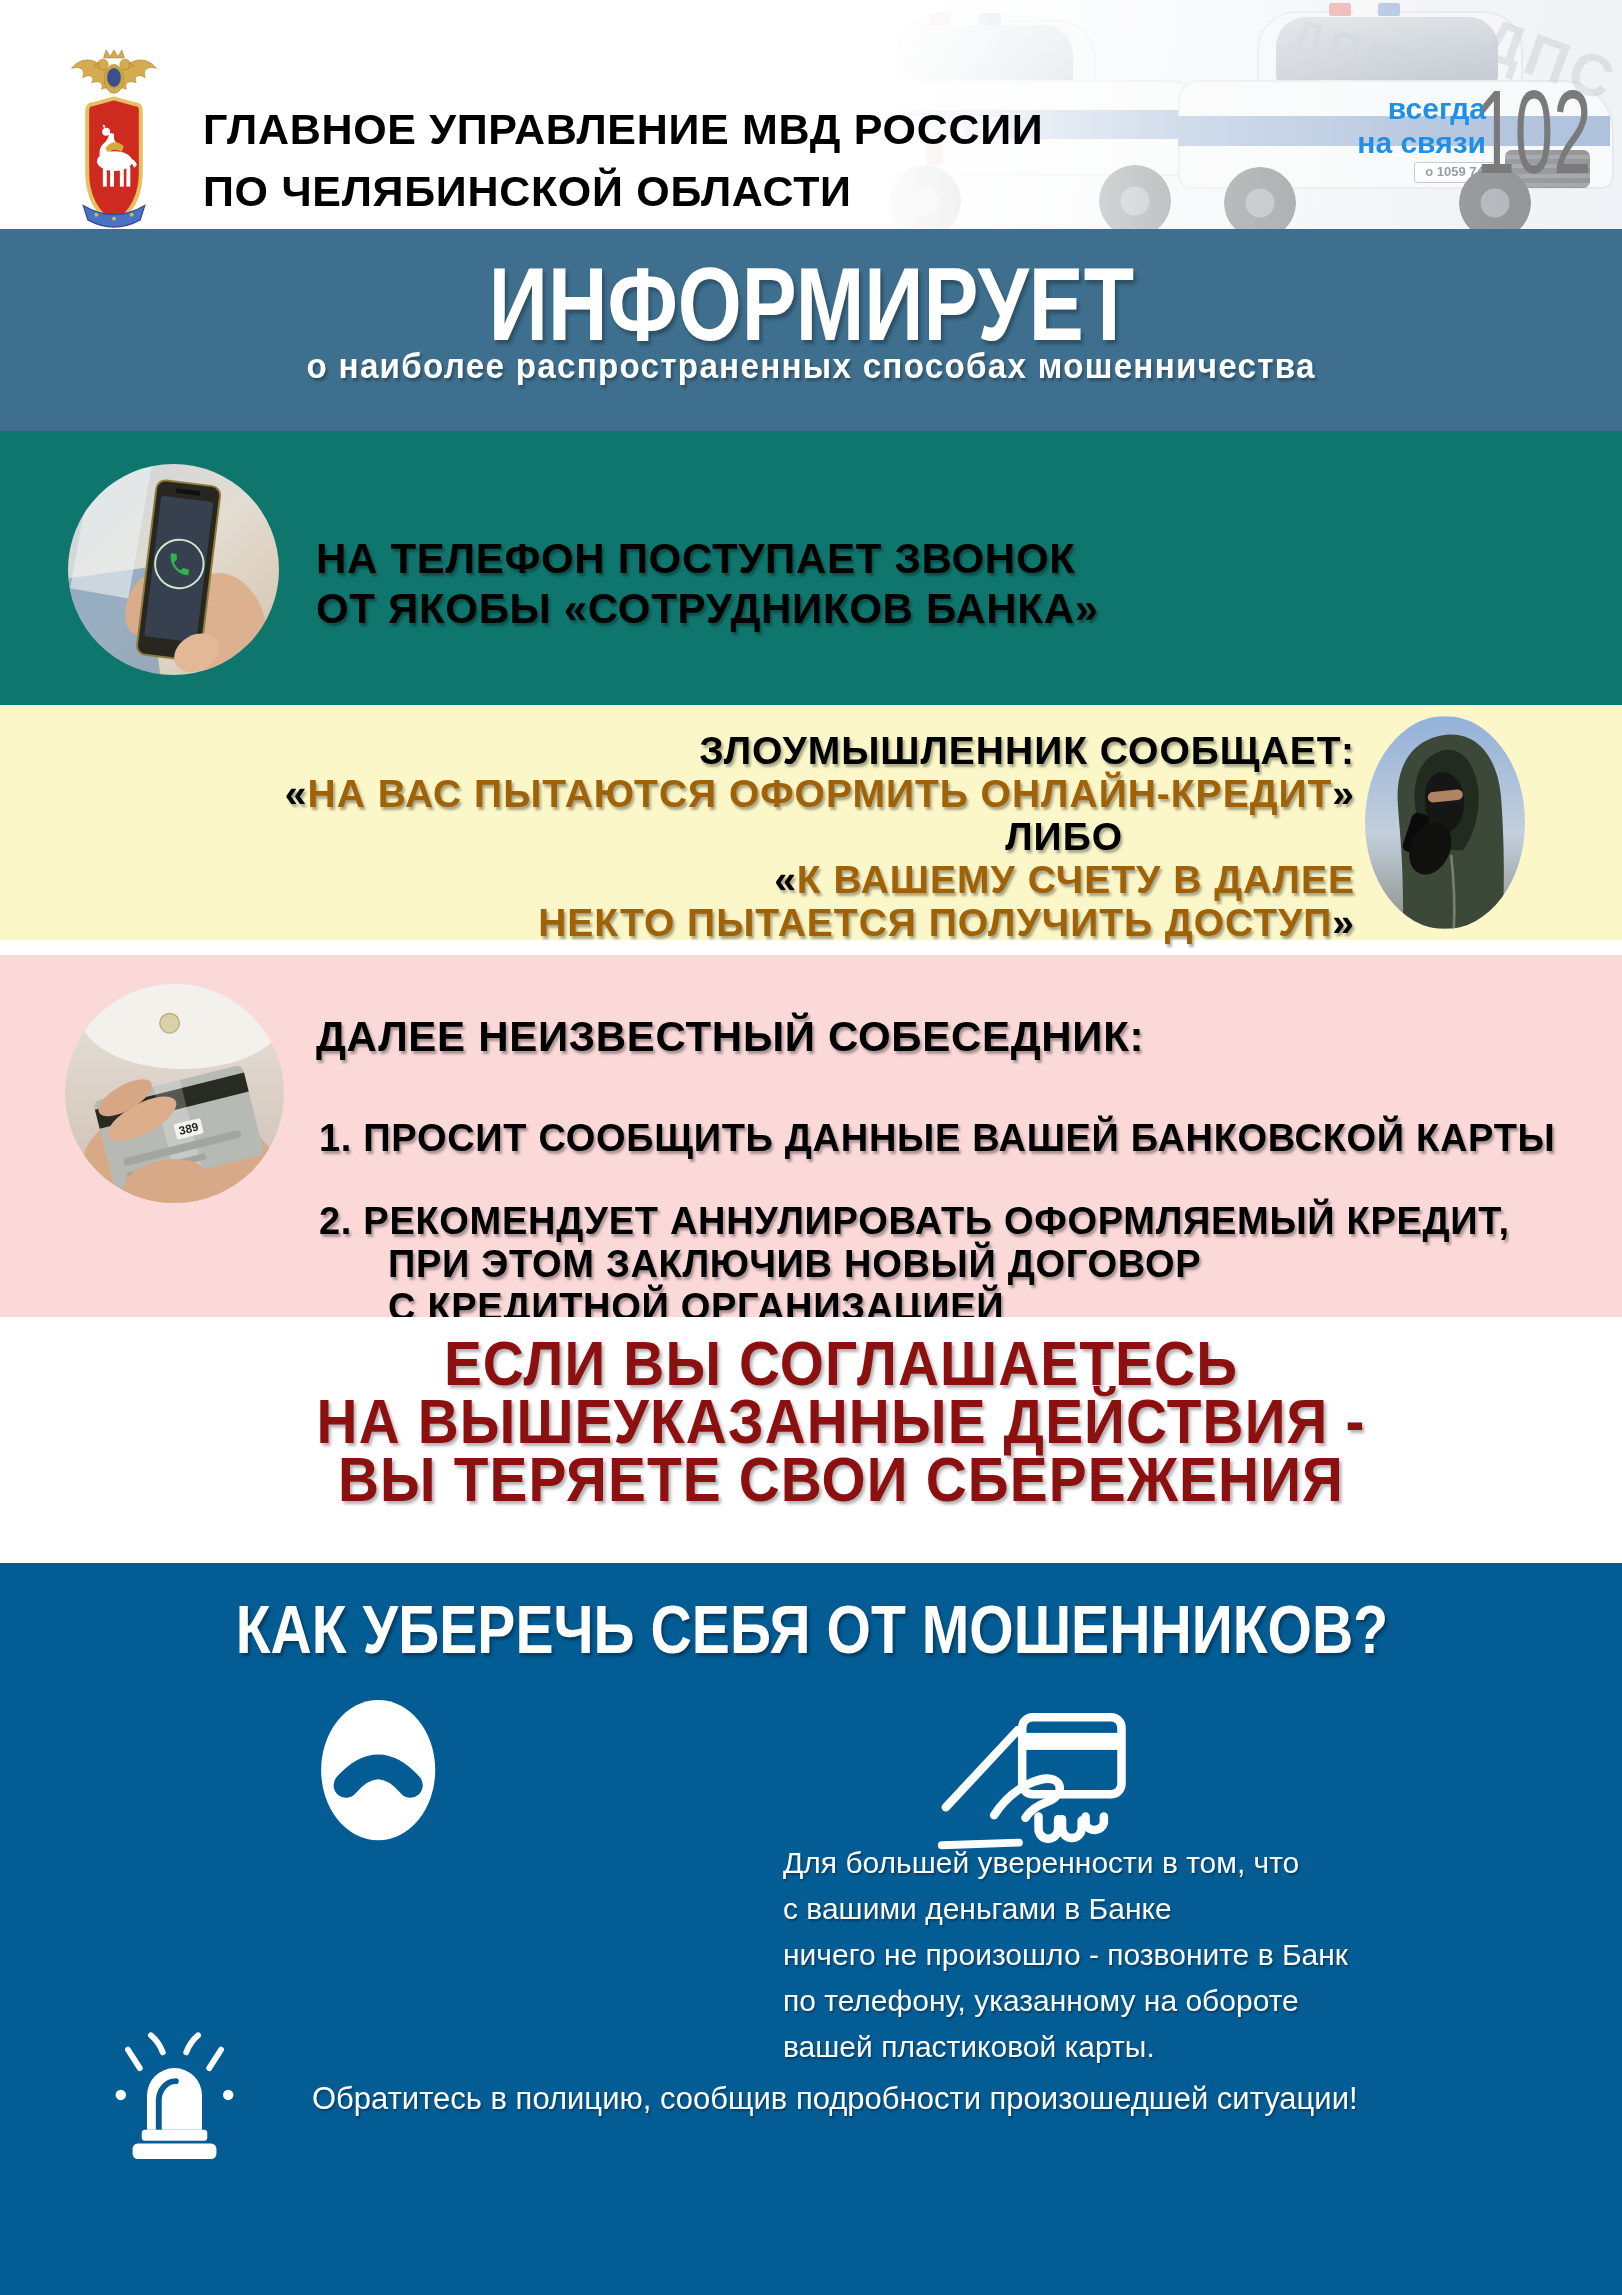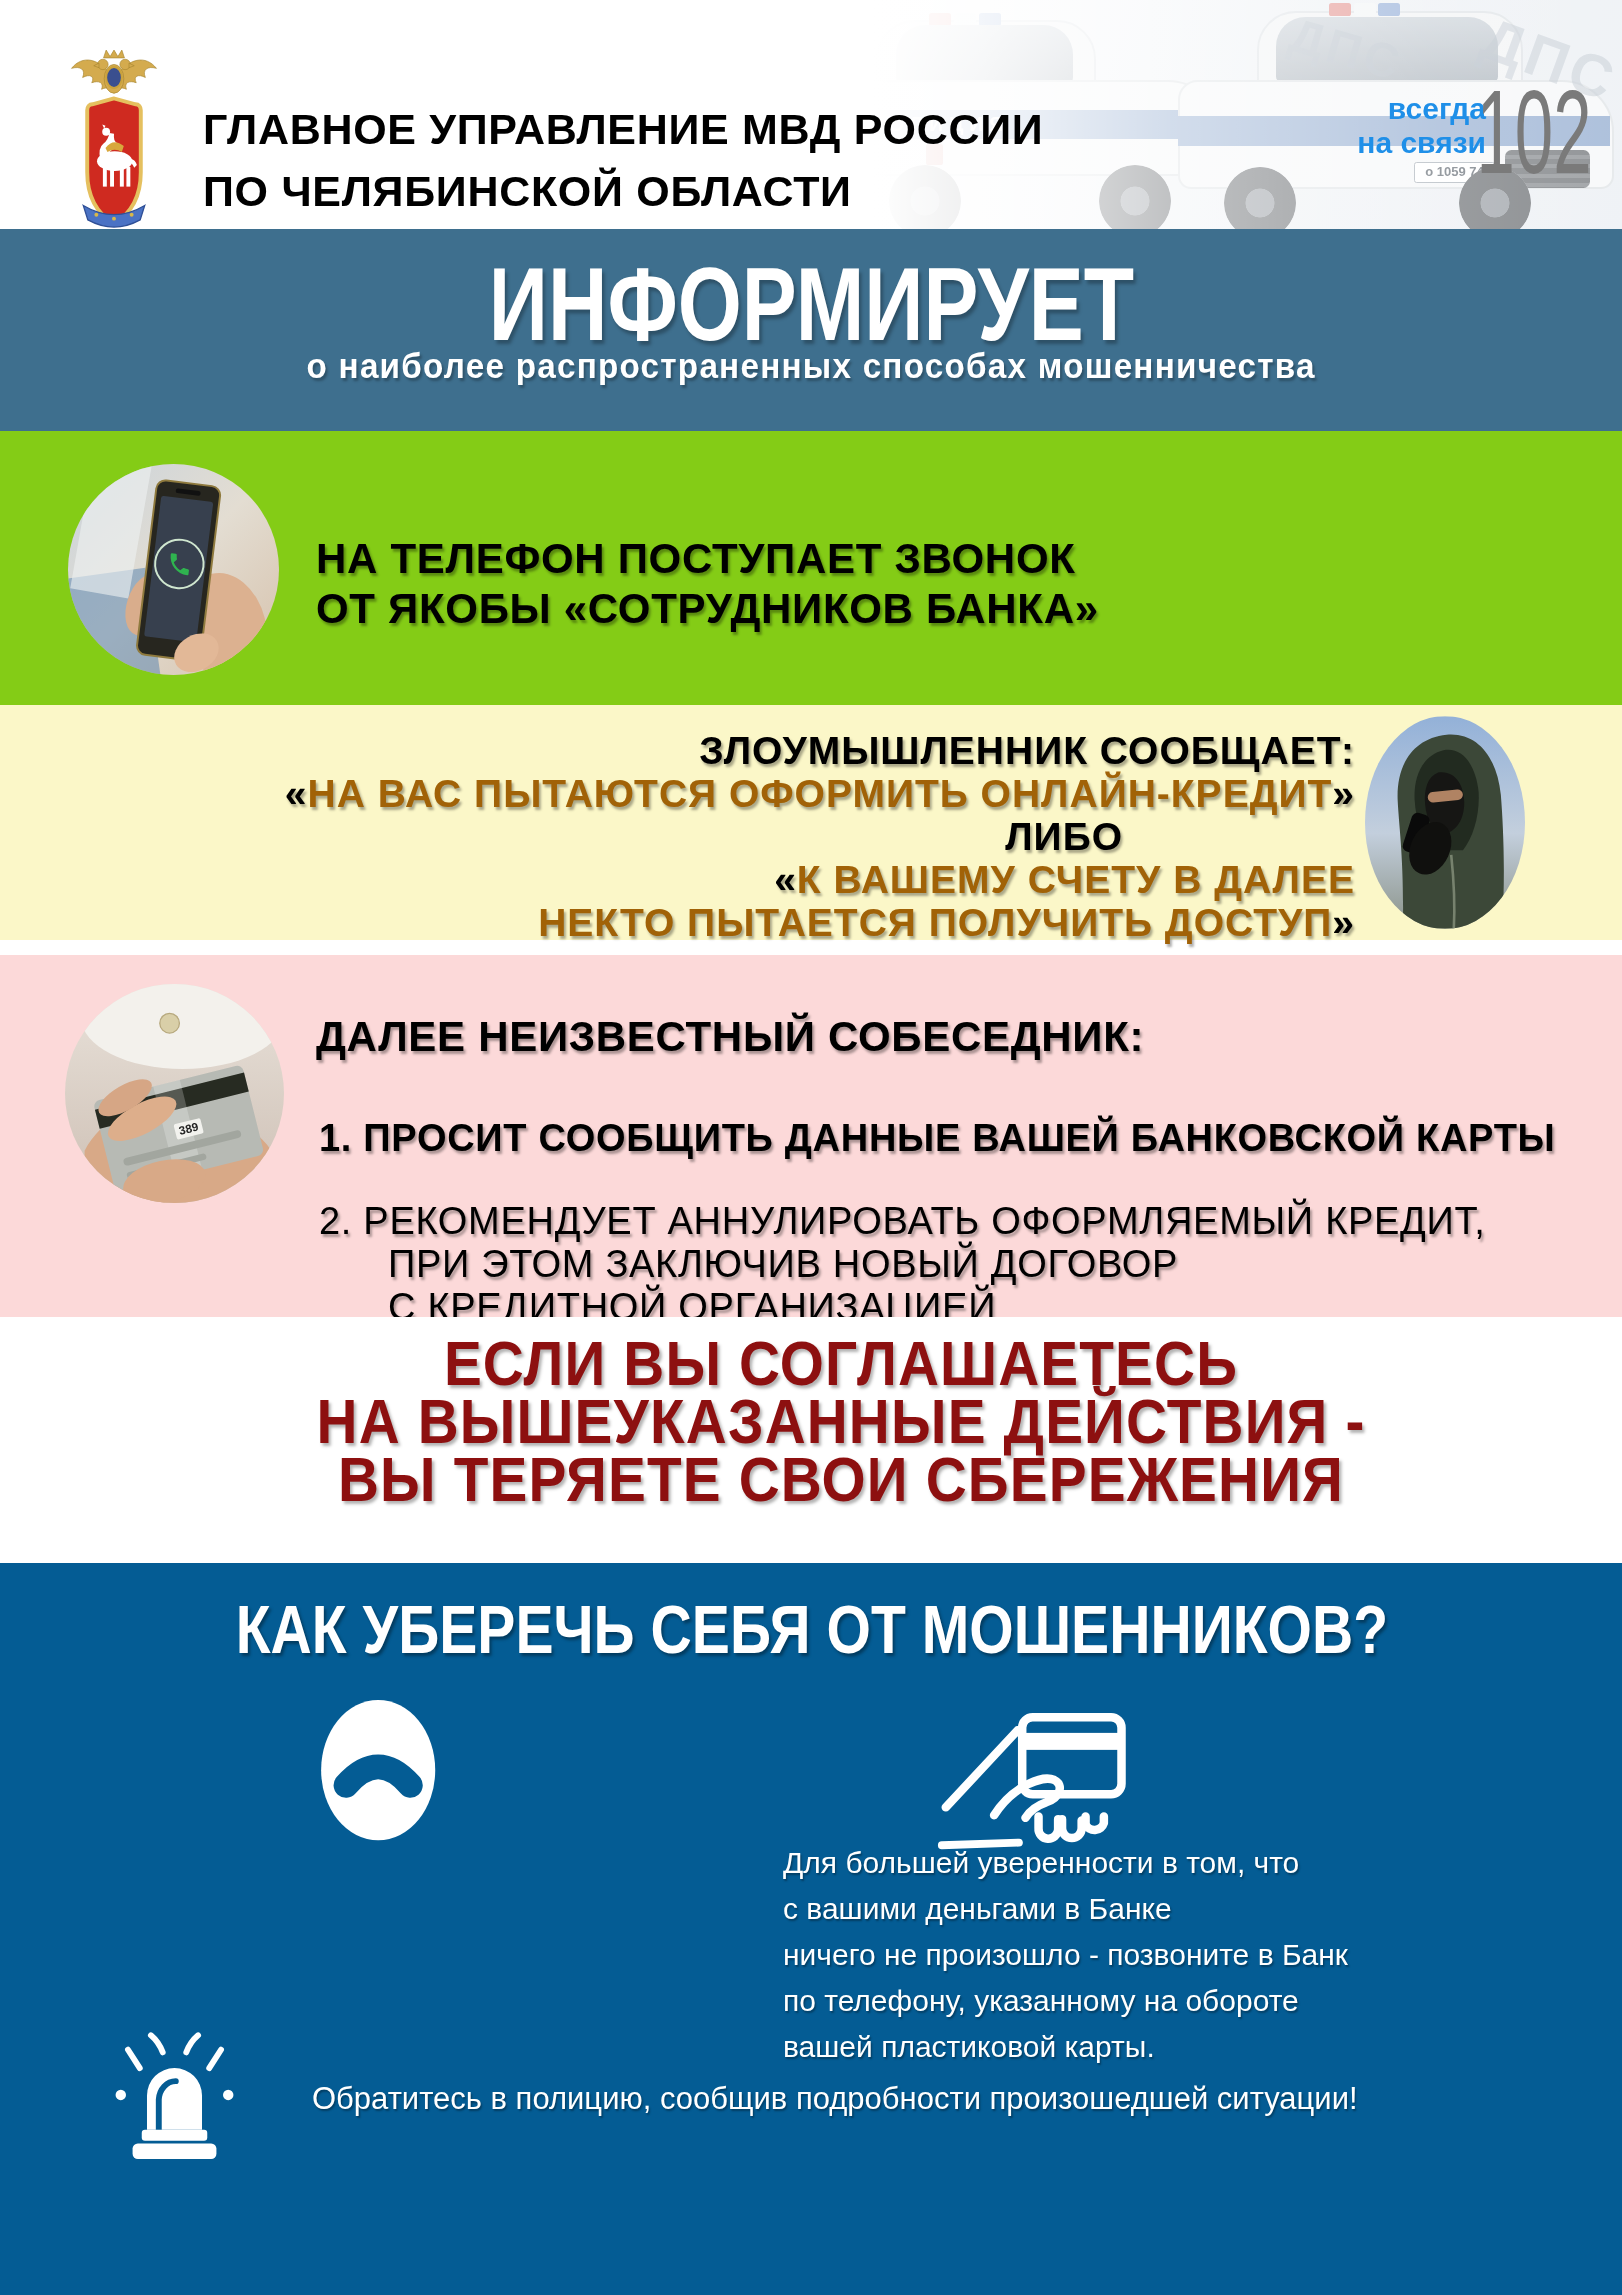--- a/index.html
+++ b/index.html
@@ -46,21 +46,21 @@
                   font-weight:bold; font-size:103px; line-height:111px;
                   text-shadow:3.3px 3.9px 3.9px rgba(0,0,0,.28); }
   .banner-title span, .banner-sub span, .advice-heading span { display:inline-block; }
   .banner-title span { transform:scaleX(.8); }
   .banner-sub { position:absolute; left:0; top:118px; width:100%; text-align:center; color:#fff;
                 font-weight:bold; font-size:35px; line-height:38px; letter-spacing:1.3px;
                 text-shadow:2px 2.6px 2.6px rgba(0,0,0,.28); }
   .banner-sub span { transform:scaleX(.95); }
 
   
-  .sec1 { position:absolute; left:0; top:431px; width:1623px; height:275px; background:#84cc16; }
+  .sec1 { position:absolute; left:0; top:431px; width:1623px; height:275px; background:#0f766e; }
   .photo-circle1 { position:absolute; left:68px; top:33px; width:211px; height:211px;
                    border-radius:50%; overflow:hidden; }
   .step1-text { position:absolute; left:316px; top:103px; color:#000; font-weight:bold;
                 font-size:42px; line-height:50px; letter-spacing:0.7px; white-space:nowrap;
                 text-shadow:2px 2.6px 2.6px rgba(0,0,0,.33); }
 
   
   .sec2 { position:absolute; left:0; top:705px; width:1623px; height:235px; background:#fbf7c8; }
   .step2-text { position:absolute; left:65px; top:23.6px; width:1290px; text-align:right;
                 font-weight:bold; font-size:39px; line-height:43px; letter-spacing:1px;
@@ -71,21 +71,21 @@
                    border-radius:50%; overflow:hidden; }
 
   
   .sec3 { position:absolute; left:0; top:955px; width:1623px; height:362px; background:#fcd9d9; }
   .photo-circle2 { position:absolute; left:65px; top:29.4px; width:219px; height:219px;
                    border-radius:50%; overflow:hidden; }
   .step3-heading { position:absolute; left:316px; top:58px; font-weight:bold; font-size:42px;
                    letter-spacing:0.7px; color:#000; white-space:nowrap; text-shadow:2px 2.6px 2.6px rgba(0,0,0,.33); }
   .step3-item1 { position:absolute; left:319px; top:162px; font-weight:bold; font-size:38px;
                  letter-spacing:0.7px; color:#000; white-space:nowrap; text-shadow:2px 2.6px 2.6px rgba(0,0,0,.33); }
-  .step3-item2 { position:absolute; left:319px; top:245px; font-weight:normal; font-size:38px;
+  .step3-item2 { position:absolute; left:319px; top:245px; font-weight:bold; font-size:38px;
                  line-height:43px; letter-spacing:0.7px; color:#000; white-space:nowrap;
                  text-shadow:2px 2.6px 2.6px rgba(0,0,0,.33); }
   .step3-item2 .indent { margin-left:69px; }
 
   
   .warning { position:absolute; left:0; top:1317px; width:1623px; height:246px; background:#fff; }
   .warning-text { position:absolute; left:59px; top:17px; width:1564px; text-align:center;
                   color:#8d1010; font-weight:bold; font-size:63px; line-height:58px;
                   letter-spacing:1.3px; white-space:pre-line; transform:scaleX(.9);
                   text-shadow:2.6px 3.3px 3.3px rgba(0,0,0,.3); }

